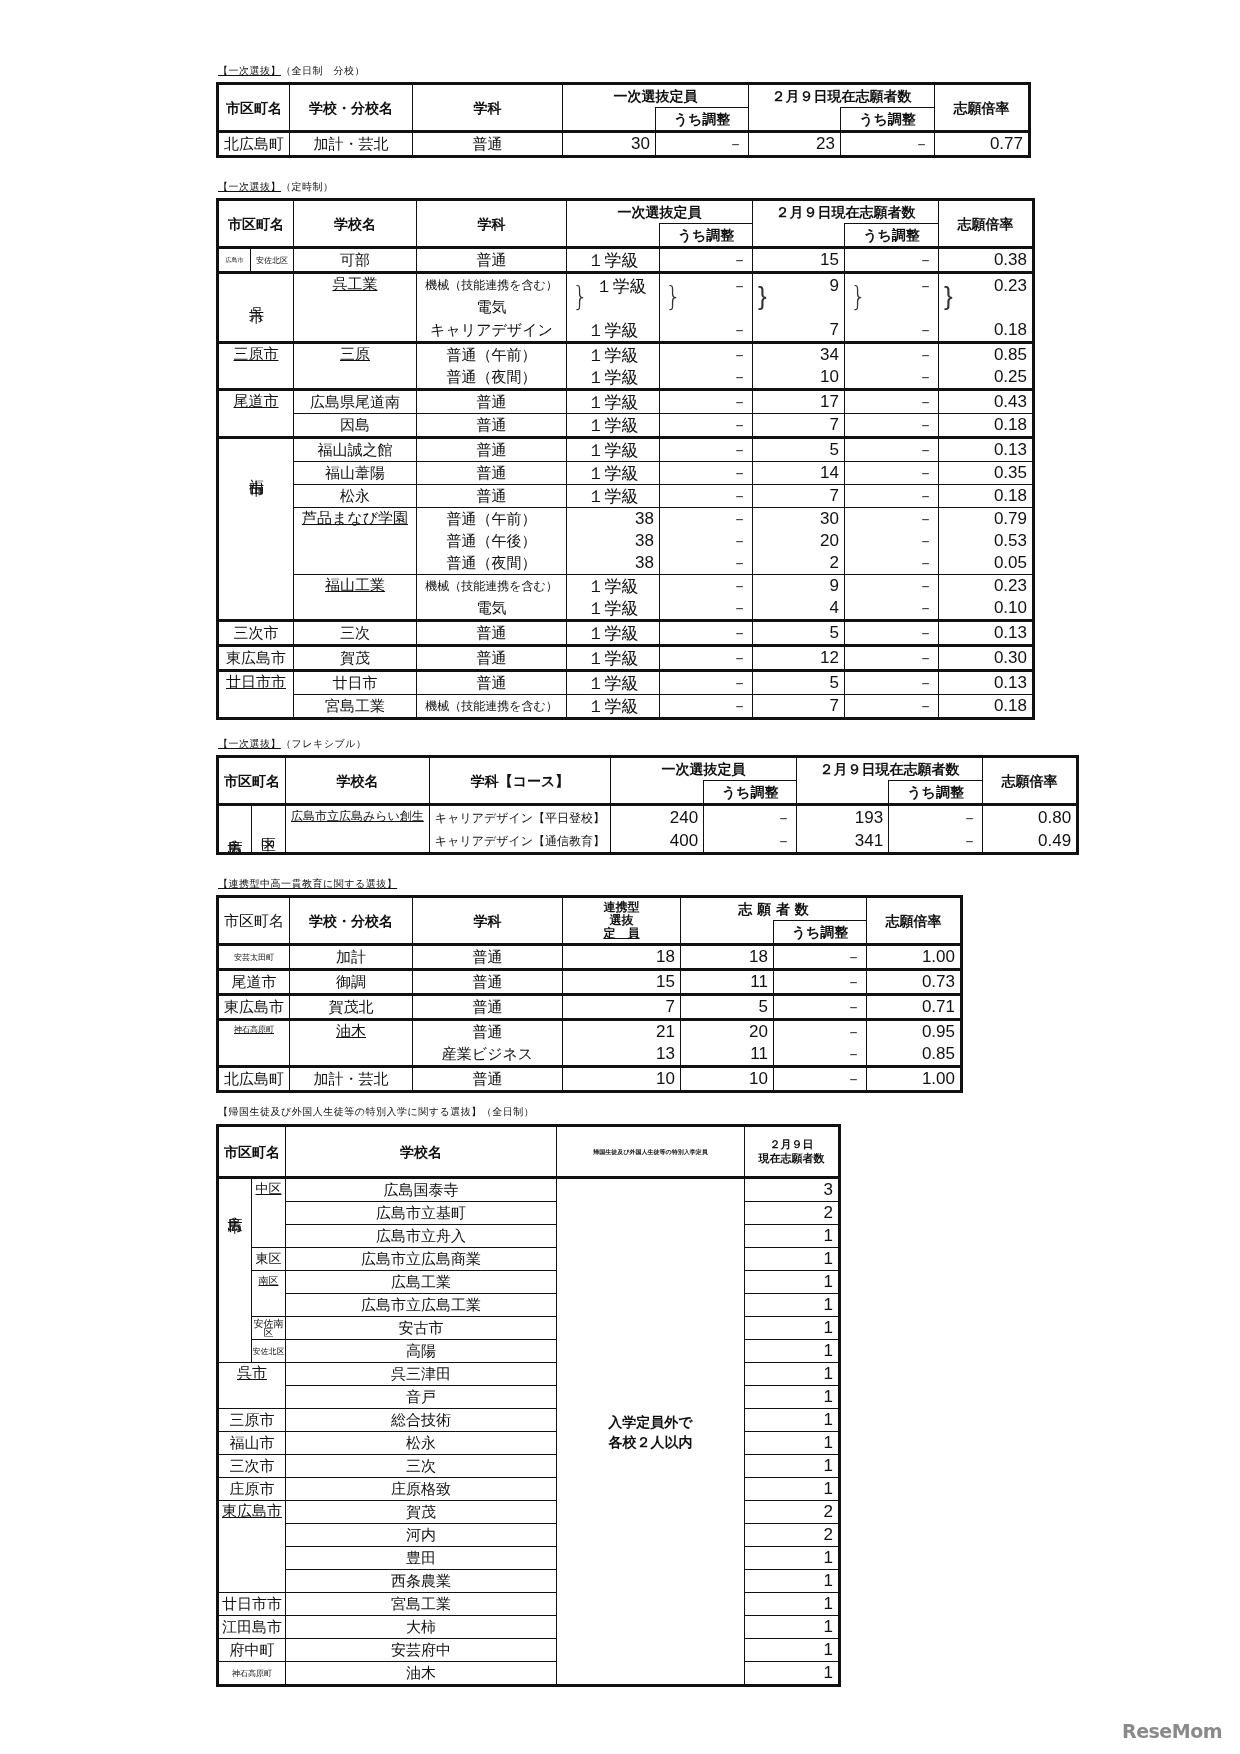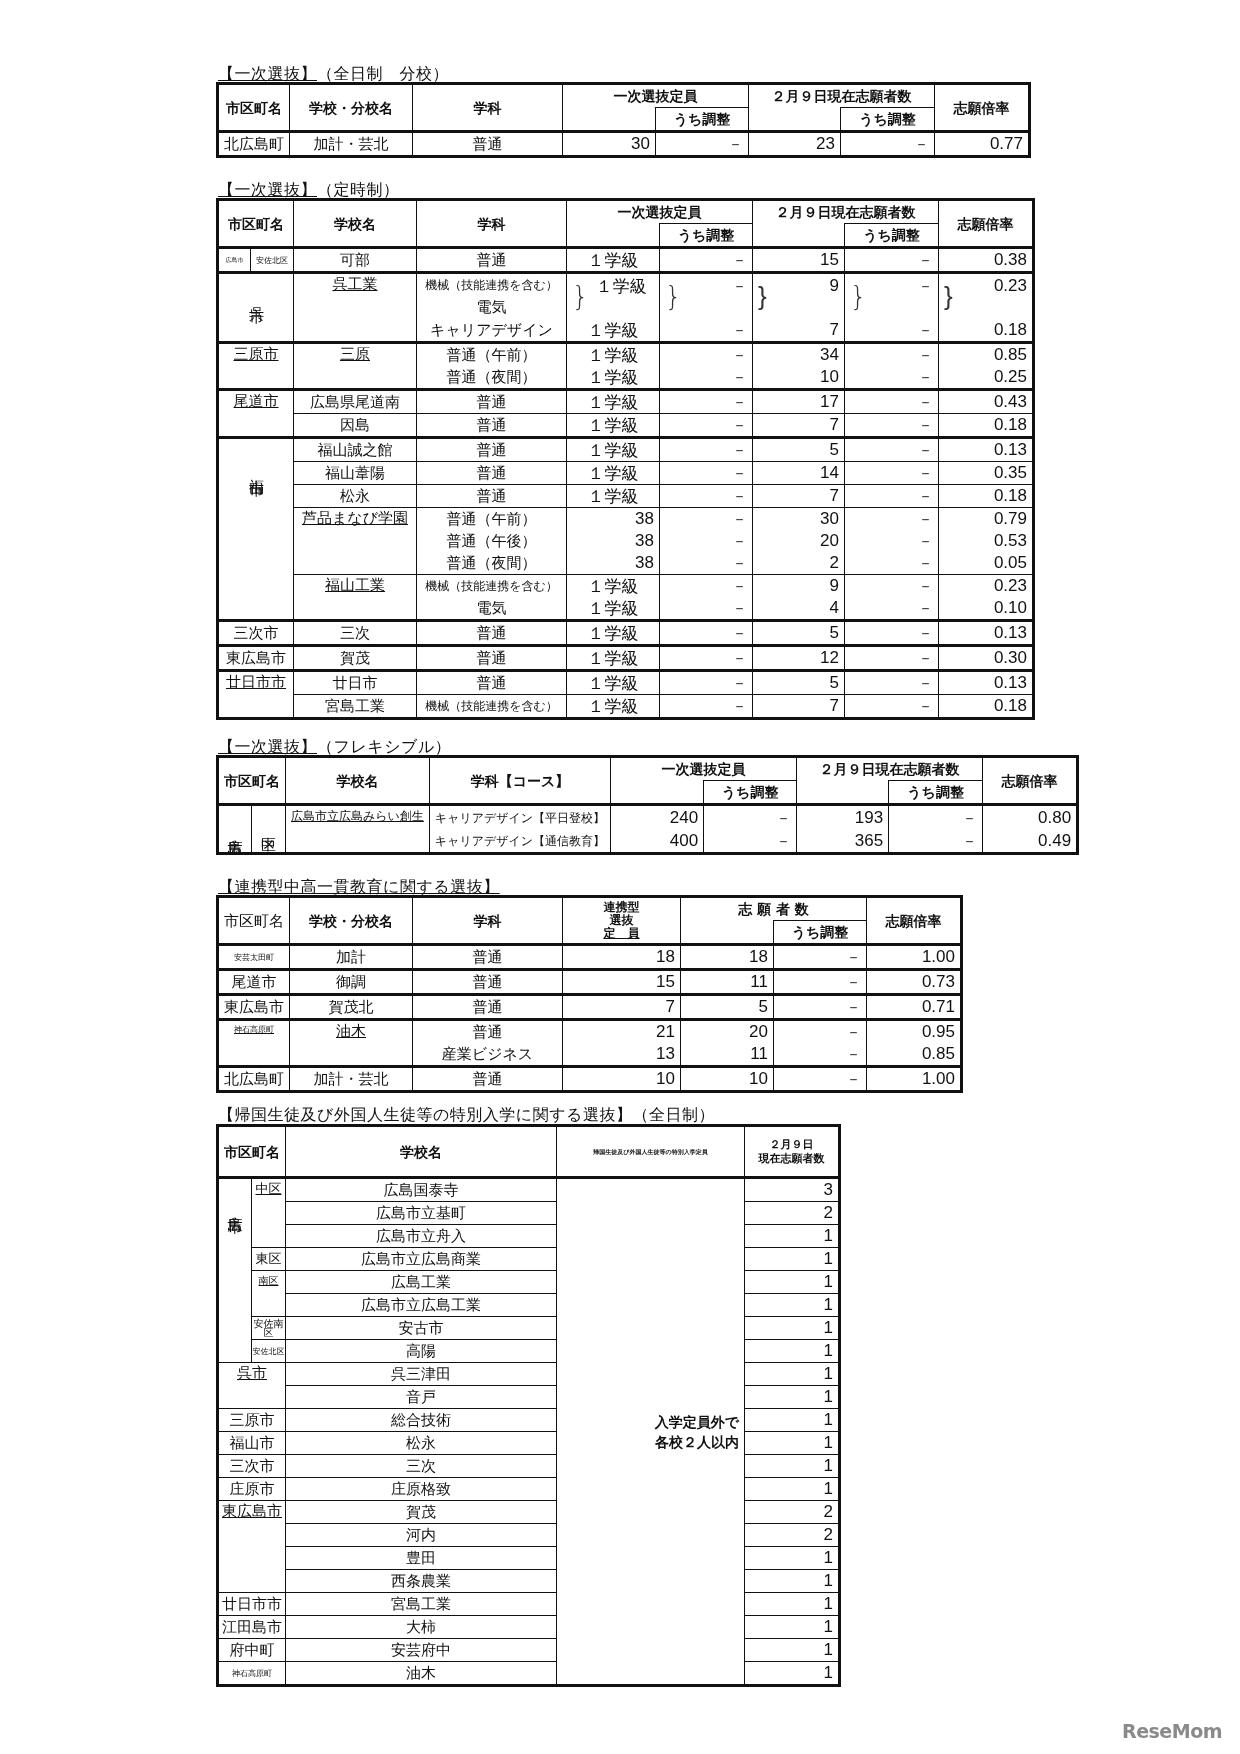--- a/index.html
+++ b/index.html
@@ -1,18 +1,18 @@
 <!DOCTYPE html>
 <html><head>
 <meta charset="utf-8">
 <style>
   html, body { margin: 0; padding: 0; background: #ffffff; }
   body { width: 1240px; height: 1754px; position: relative; overflow: hidden;
          font-family: "DejaVu Sans", "Liberation Sans", sans-serif; color: #111; }
-  .sec-title { position: absolute; left: 218px; font-size: 16px; letter-spacing: 0.5px; white-space: nowrap; }
+  .sec-title { position: absolute; left: 218px; font-size: 10px; letter-spacing: 0.5px; white-space: nowrap; }
   .sec-title .u { text-decoration: underline; }
   table.t { position: absolute; left: 216px; border-collapse: collapse; table-layout: fixed;
             border: 3px solid #111; font-size: 15px; }
   table.t td, table.t th { border: 1px solid #111; padding: 0 5px; height: 22px; line-height: 20px;
             white-space: nowrap; overflow: hidden; }
   table.t th { font-weight: bold; text-align: center; font-size: 14px; }
   .c { text-align: center; }
   .r { text-align: right; }
   .num { text-align: right; font-family: "Liberation Sans Narrow", "Liberation Sans", sans-serif; font-size: 17px; }
   .sm { font-size: 12px; }
@@ -20,21 +20,21 @@
   .tiny { font-size: 6px; }
   .bt { border-top: 3px solid #111 !important; }
   .nb { border-bottom: none !important; }
   .nt { border-top: none !important; }
   .top { vertical-align: top; text-decoration: underline; }
   .gk { font-size: 17px; }
   .brace { font-size: 26px; font-weight: 200; color: #333; float: left; line-height: 40px; }
   .vert { writing-mode: vertical-rl; text-orientation: upright; letter-spacing: 1px; }
   .watermark { position: absolute; right: 18px; bottom: 12px; font-family: "DejaVu Sans", sans-serif;
                font-weight: bold; font-size: 19px; color: #8a8a8a; letter-spacing: -0.5px; }
-  .quota-note { font-weight: bold; font-size: 14px; text-align: right; line-height: 18px; }
+  .quota-note { font-weight: bold; font-size: 14px; text-align: center; line-height: 18px; }
 </style>
 </head>
 <body>
 
 <div class="sec-title" style="top:64px;">
   <span class="u">【一次選抜】</span><span>（全日制　分校）</span>
 </div>
 <table class="t" style="top:82px;">
   <colgroup>
       <col style="width:66px">
@@ -331,21 +331,21 @@
     <td class="num bt nb">240</td>
     <td class="r bt nb">－</td>
     <td class="num bt nb">193</td>
     <td class="r bt nb">－</td>
     <td class="num bt nb">0.80</td>
   </tr>
   <tr>
     <td class="c nt sm">キャリアデザイン【通信教育】</td>
     <td class="num nt">400</td>
     <td class="r nt">－</td>
-    <td class="num nt">365</td>
+    <td class="num nt">341</td>
     <td class="r nt">－</td>
     <td class="num nt">0.49</td>
   </tr>
 </tbody>
   </table>
 
 <div class="sec-title" style="top:877px;">
   <span class="u">【連携型中高一貫教育に関する選抜】</span>
 </div>
 <table class="t" style="top:895px;">

